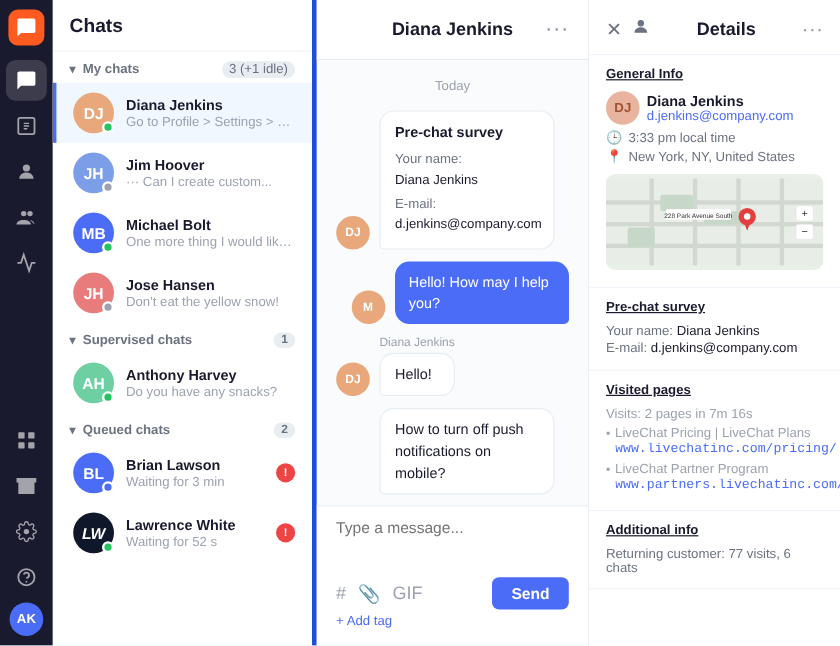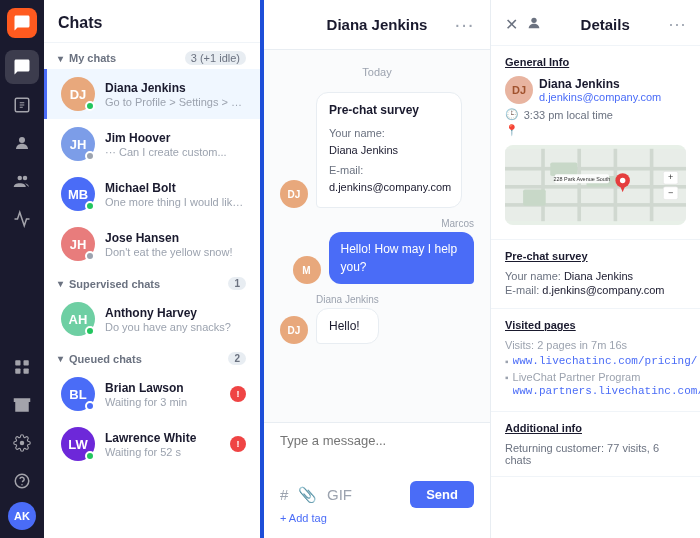--- a/index.html
+++ b/index.html
@@ -416,21 +416,21 @@
       BL<div class="status-dot" style="background:#4a6cf7;"></div>
     </div>
     <div class="chat-info">
       <div class="chat-name">Brian Lawson</div>
       <div class="chat-preview">Waiting for 3 min</div>
     </div>
     <div class="chat-badge">!</div>
   </div>
 
   <div class="chat-item">
-    <div class="chat-avatar" style="background:#6d28d9;">
+    <div class="chat-avatar" style="background:#0f172a;font-style:italic;">
       LW<div class="status-dot" style="background:#22c55e;"></div>
     </div>
     <div class="chat-info">
       <div class="chat-name">Lawrence White</div>
       <div class="chat-preview">Waiting for 52 s</div>
     </div>
     <div class="chat-badge">!</div>
   </div>
 </div>
 
@@ -452,34 +452,39 @@
           <div class="survey-field">Your name:</div>
           <div class="survey-value">Diana Jenkins</div>
           <div class="survey-field">E-mail:</div>
           <div class="survey-value">d.jenkins@company.com</div>
         </div>
       </div>
     </div>
 
     <div class="msg-row right">
       <div class="msg-bubble-wrap">
-        <div class="msg-sender">Marcos</div>
         <div class="msg-bubble outgoing">Hello! How may I help you?</div>
       </div>
       <div class="msg-avatar" style="background:#e8a87c;">M</div>
     </div>
 
     <div class="msg-row">
       <div class="msg-avatar" style="background:#e8a87c;">DJ</div>
       <div class="msg-bubble-wrap">
         <div class="msg-sender">Diana Jenkins</div>
         <div class="msg-bubble incoming">Hello!</div>
       </div>
     </div>
 
+    <div class="msg-row">
+      <div class="msg-avatar" style="background:#e8a87c; opacity:0;">DJ</div>
+      <div class="msg-bubble-wrap">
+        <div class="msg-bubble incoming">How to turn off push notifications on mobile?</div>
+      </div>
+    </div>
 
   </div>
 
   <div class="chat-input-area">
     <textarea class="chat-input" placeholder="Type a message..." style=""></textarea>
     <div class="chat-input-toolbar">
       <div class="chat-input-icons">
         <span>#</span>
         <span>📎</span>
         <span>GIF</span>
@@ -513,20 +518,21 @@
         <div class="general-info-name">Diana Jenkins</div>
         <div class="general-info-email">d.jenkins@company.com</div>
       </div>
     </div>
     <div class="info-row">
       <span class="info-icon">🕒</span>
       <span>3:33 pm local time</span>
     </div>
     <div class="info-row">
       <span class="info-icon">📍</span>
+      <span>New York, NY, United States</span>
     </div>
 
     <div class="map-container">
       <svg class="map-svg" viewBox="0 0 200 80" xmlns="http://www.w3.org/2000/svg">
         <rect width="200" height="80" fill="#e8ede8"></rect>
         <rect x="0" y="20" width="200" height="4" fill="#d0d8d0"></rect>
         <rect x="0" y="40" width="200" height="4" fill="#d0d8d0"></rect>
         <rect x="0" y="60" width="200" height="4" fill="#d0d8d0"></rect>
         <rect x="40" y="0" width="4" height="80" fill="#d0d8d0"></rect>
         <rect x="80" y="0" width="4" height="80" fill="#d0d8d0"></rect>
@@ -556,20 +562,21 @@
     <div class="survey-row">Your name: <span>Diana Jenkins</span></div>
     <div class="survey-row">E-mail: <span>d.jenkins@company.com</span></div>
   </div>
 
   <div class="details-section">
     <div class="details-section-title">Visited pages</div>
     <div class="visited-row">Visits: 2 pages in 7m 16s</div>
     <div style="display:flex;align-items:flex-start;gap:4px;margin-top:4px;">
       <span style="color:#9ca3af;font-size:10px;margin-top:1px;">▪</span>
       <div>
+        <div class="visited-row">LiveChat Pricing | LiveChat Plans</div>
         <a class="visited-link">www.livechatinc.com/pricing/</a>
       </div>
     </div>
     <div style="display:flex;align-items:flex-start;gap:4px;">
       <span style="color:#9ca3af;font-size:10px;margin-top:1px;">▪</span>
       <div>
         <div class="visited-row">LiveChat Partner Program</div>
         <a class="visited-link">www.partners.livechatinc.com/</a>
       </div>
     </div>

